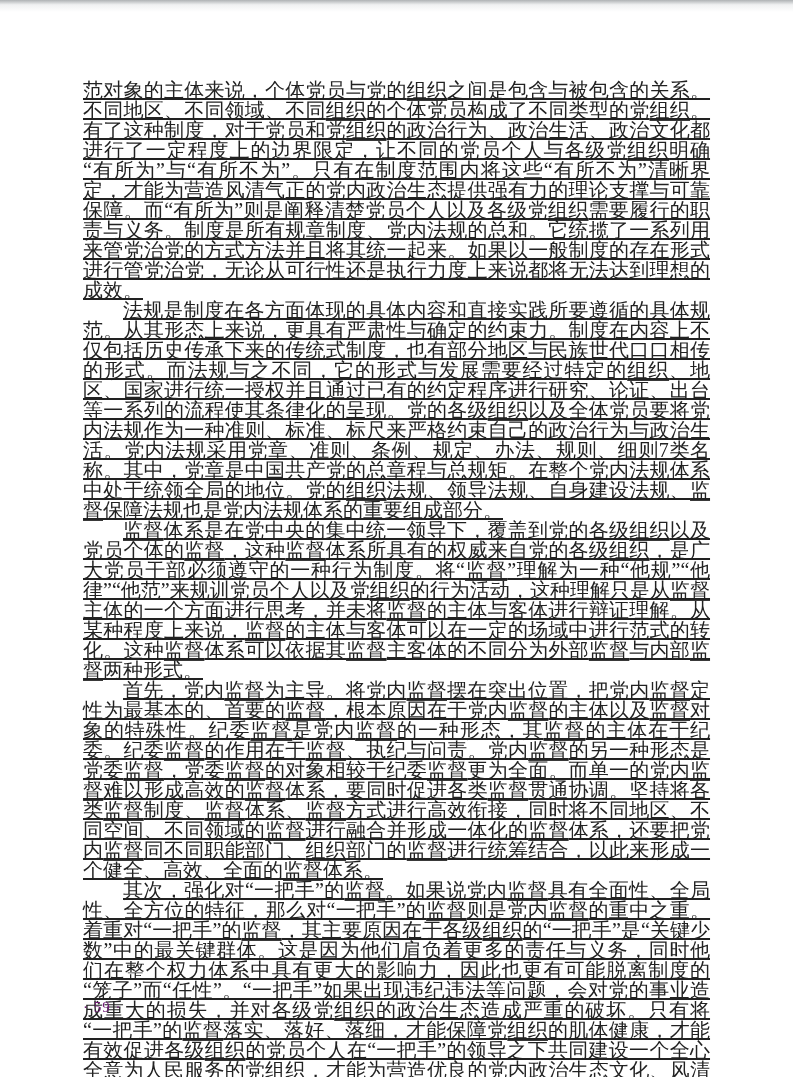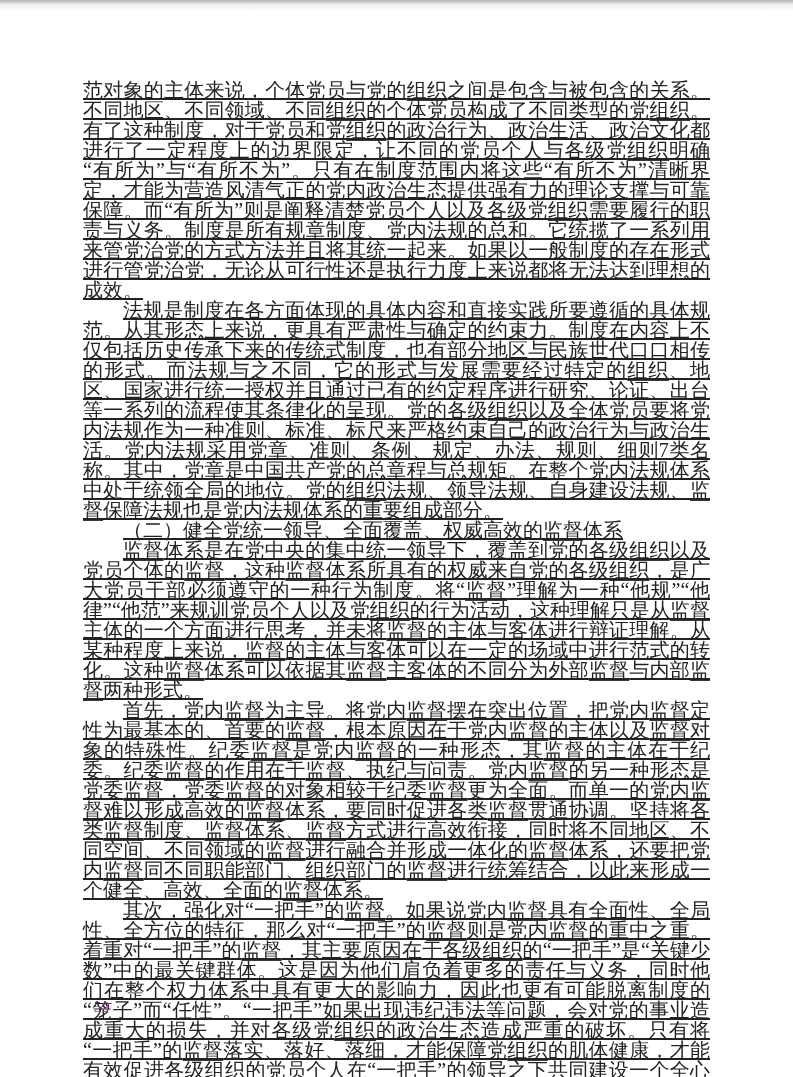--- a/index.html
+++ b/index.html
@@ -62,20 +62,19 @@
   }
 </style>
 </head>
 <body>
 
 <div class="scan-edge-top"></div>
 
 <div class="text-block">
   <p class="continuation">范对象的主体来说，个体党员与党的<u>组织</u>之间是包含与被包含的关系。不同地区、不同领域、不同<u>组织</u>的个体党员构成了不同类型的党<u>组织</u>。有了这种制度，对于党员和党<u>组织</u>的政治行为、政治生活、政治文化都进行了一定程度上的边界限定，让不同的党员个人与各级党<u>组织</u>明确“有所为”与“有所不为”。只有在制度范围内将这些“有所不为”清晰界定，才能为营造风清气正的党内政治生态提供强有力的理论支撑与可靠保障。而“有所为”则是阐释清楚党员个人以及各级党<u>组织</u>需要履行的职责与义务。制度是所有规章制度、党内法规的总和。它统揽了一系列用来管党治党的方式方法并且将其统一起来。如果以一般制度的存在形式进行管党治党，无论从可行性还是执行力度上来说都将无法达到理想的成效。</p>
   <p>法规是制度在各方面体现的具体内容和直接实践所要遵循的具体规范。从其形态上来说，更具有严肃性与确定的约束力。制度在内容上不仅包括历史传承下来的传统式制度，也有部分地区与民族世代口口相传的形式。而法规与之不同，它的形式与发展需要经过特定的<u>组织</u>、地区、国家进行统一授权并且通过已有的约定程序进行研究、论证、出台等一系列的流程使其条律化的呈现。党的各级<u>组织</u>以及全体党员要将党内法规作为一种准则、标准、标尺来严格约束自己的政治行为与政治生活。党内法规采用党章、准则、条例、规定、办法、规则、细则7类名称。其中，党章是中国共产党的总章程与总规矩。在整个党内法规体系中处于统领全局的地位。党的<u>组织</u>法规、领导法规、自身建设法规、<u>监督</u>保障法规也是党内法规体系的重要组成部分。</p>
-  <p>（二）健全党统一领导、全面覆盖、权威高效的<u>监督</u>体系</p>
   <p><u>监督</u>体系是在党中央的集中统一领导下，覆盖到党的各级<u>组织</u>以及党员个体的<u>监督</u>，这种<u>监督</u>体系所具有的权威来自党的各级<u>组织</u>，是广大党员干部必须遵守的一种行为制度。将“<u>监督</u>”理解为一种“他规”“他律”“他范”来规训党员个人以及党<u>组织</u>的行为活动，这种理解只是从<u>监督</u>主体的一个方面进行思考，并未将<u>监督</u>的主体与客体进行辩证理解。从某种程度上来说，<u>监督</u>的主体与客体可以在一定的场域中进行范式的转化。这种<u>监督</u>体系可以依据其<u>监督</u>主客体的不同分为外部<u>监督</u>与内部<u>监督</u>两种形式。</p>
   <p>首先，党内<u>监督</u>为主导。将党内<u>监督</u>摆在突出位置，把党内<u>监督</u>定性为最基本的、首要的<u>监督</u>，根本原因在于党内<u>监督</u>的主体以及<u>监督</u>对象的特殊性。纪委<u>监督</u>是党内<u>监督</u>的一种形态，其<u>监督</u>的主体在于纪委。纪委<u>监督</u>的作用在于<u>监督</u>、执纪与问责。党内<u>监督</u>的另一种形态是党委<u>监督</u>，党委<u>监督</u>的对象相较于纪委<u>监督</u>更为全面。而单一的党内<u>监督</u>难以形成高效的<u>监督</u>体系，要同时促进各类<u>监督</u>贯通协调。坚持将各类<u>监督</u>制度、<u>监督</u>体系、<u>监督</u>方式进行高效衔接，同时将不同地区、不同空间、不同领域的<u>监督</u>进行融合并形成一体化的<u>监督</u>体系，还要把党内<u>监督</u>同不同职能部门、<u>组织</u>部门的<u>监督</u>进行统筹结合，以此来形成一个健全、高效、全面的<u>监督</u>体系。</p>
   <p>其次，强化对“一把手”的<u>监督</u>。如果说党内<u>监督</u>具有全面性、全局性、全方位的特征，那么对“一把手”的<u>监督</u>则是党内<u>监督</u>的重中之重。着重对“一把手”的<u>监督</u>，其主要原因在于各级<u>组织</u>的“一把手”是“关键少数”中的最关键群体。这是因为他们肩负着更多的责任与义务，同时他们在整个权力体系中具有更大的影响力，因此也更有可能脱离制度的“笼子”而“任性”。“一把手”如果出现违纪违法等问题，会对党的事业造成重大的损失，并对各级党<u>组织</u>的政治生态造成严重的破坏。只有将“一把手”的<u>监督</u>落实、落好、落细，才能保障党<u>组织</u>的肌体健康，才能有效促进各级<u>组织</u>的党员个人在“一把手”的领导之下共同建设一个全心全意为人民服务的党<u>组织</u>，才能为营造优良的党内政治生态文化、风清气正的政治生态环境提供有效保障。</p>
   <p>（三）发挥政治巡视利剑作用</p>
 </div>
 
 <div class="page-number">· 59 ·</div>
 
 </body></html>

